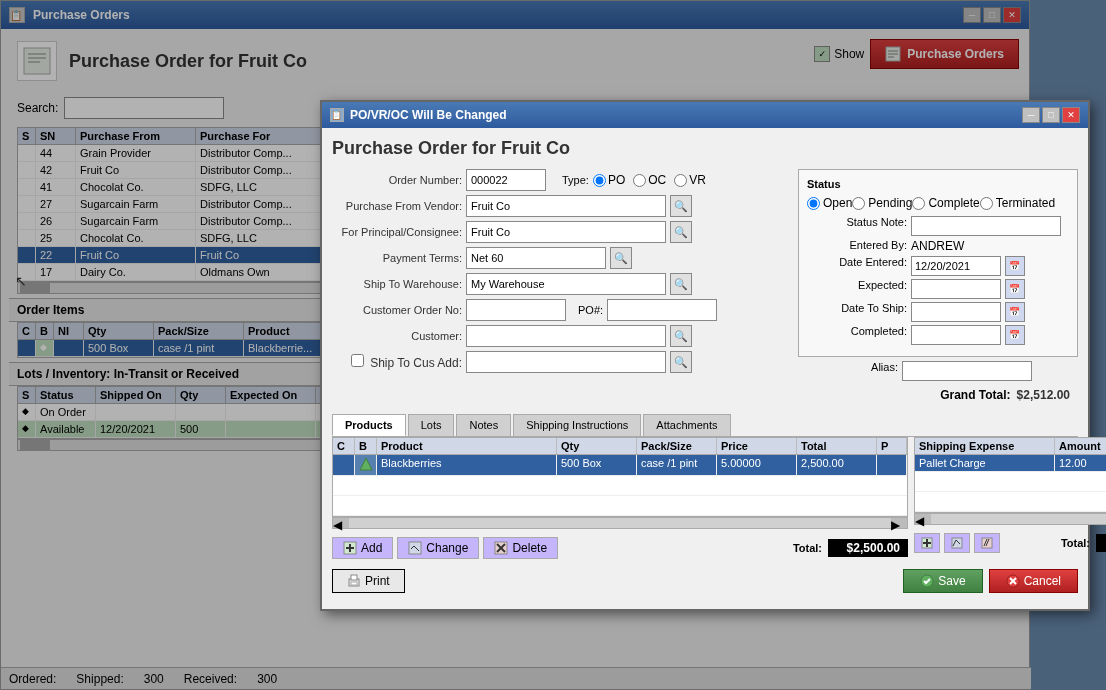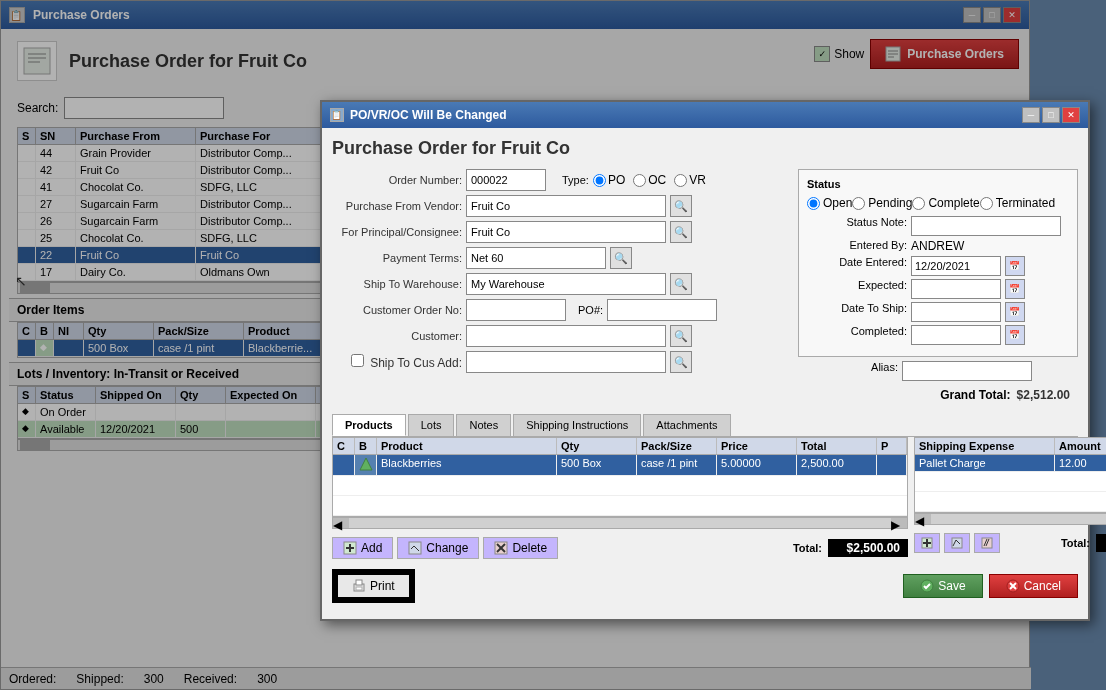--- a/index.html
+++ b/index.html
@@ -167,21 +167,21 @@
     .total-area { display: flex; align-items: center; gap: 6px; }
     .total-label { font-size: 11px; font-weight: bold; }
     .total-value { background: black; color: white; padding: 2px 8px; font-size: 12px; font-weight: bold; min-width: 80px; text-align: right; }
 
     .grand-total { display: flex; align-items: center; gap: 6px; padding: 4px 8px; justify-content: flex-end; font-size: 12px; }
     .grand-total-label { font-weight: bold; }
     .grand-total-value { font-weight: bold; color: #333; }
 
     
     .action-row { display: flex; align-items: center; justify-content: space-between; padding: 6px 0; }
-    .print-btn { background: #e8e8e8; border: 6px solid #000000; padding: 4px 14px; cursor: pointer; display: flex; align-items: center; gap: 4px; font-size: 11px; }
+    .print-btn { background: #e8e8e8; border: 1px solid #000000; padding: 4px 14px; cursor: pointer; display: flex; align-items: center; gap: 4px; font-size: 11px; }
     .save-cancel { display: flex; gap: 6px; }
     .save-btn { background: linear-gradient(to bottom, #60a060, #408040); color: white; border: 1px solid #206020; padding: 4px 16px; cursor: pointer; font-size: 12px; display: flex; align-items: center; gap: 4px; }
     .cancel-btn { background: linear-gradient(to bottom, #e04040, #b02020); color: white; border: 1px solid #800; padding: 4px 16px; cursor: pointer; font-size: 12px; display: flex; align-items: center; gap: 4px; }
 
     .cursor-icon { position: absolute; left: 14px; top: 272px; font-size: 14px; color: #333; pointer-events: none; }
 
     .date-btn { width: 20px; height: 20px; background: #d0d8f0; border: 1px solid #888; cursor: pointer; display: flex; align-items: center; justify-content: center; font-size: 9px; }
 
     .bottom-status { position: absolute; bottom: 0; left: 0; width: 1030px; height: 22px; background: #e0e0e0; border-top: 1px solid #aaa; display: flex; align-items: center; padding: 0 8px; font-size: 11px; }
 

